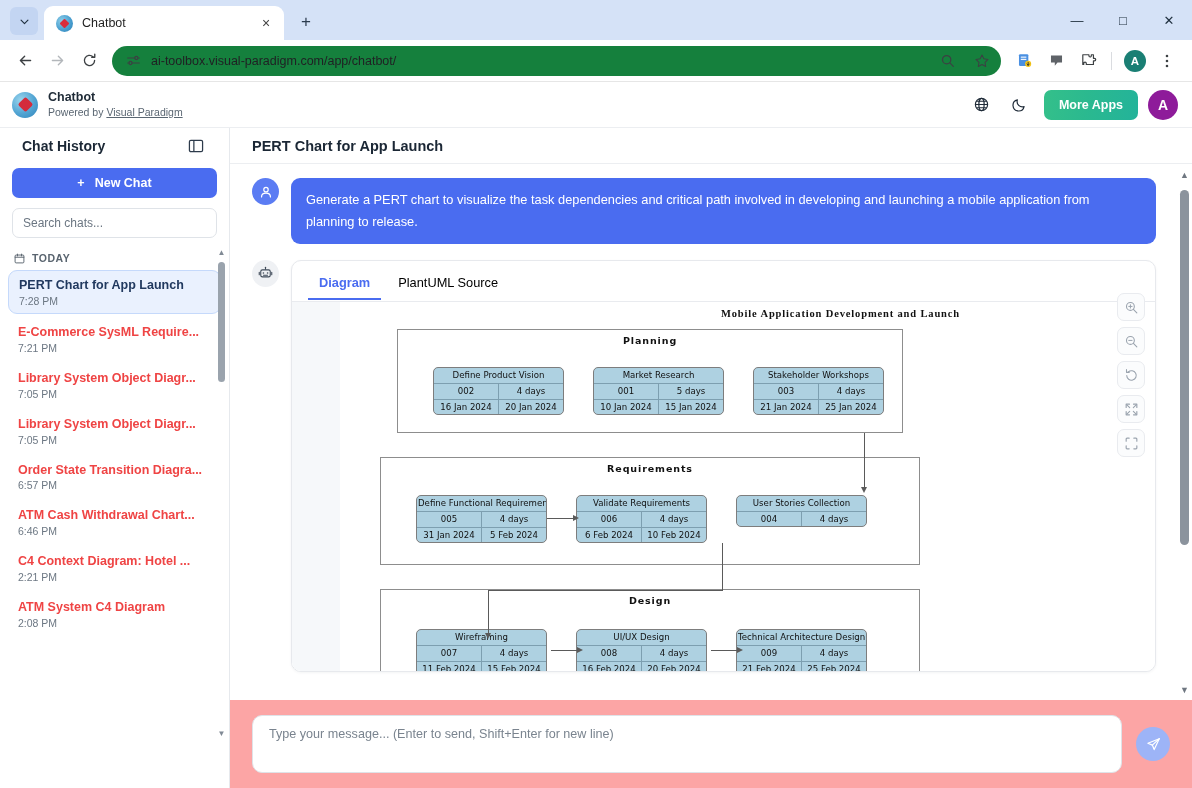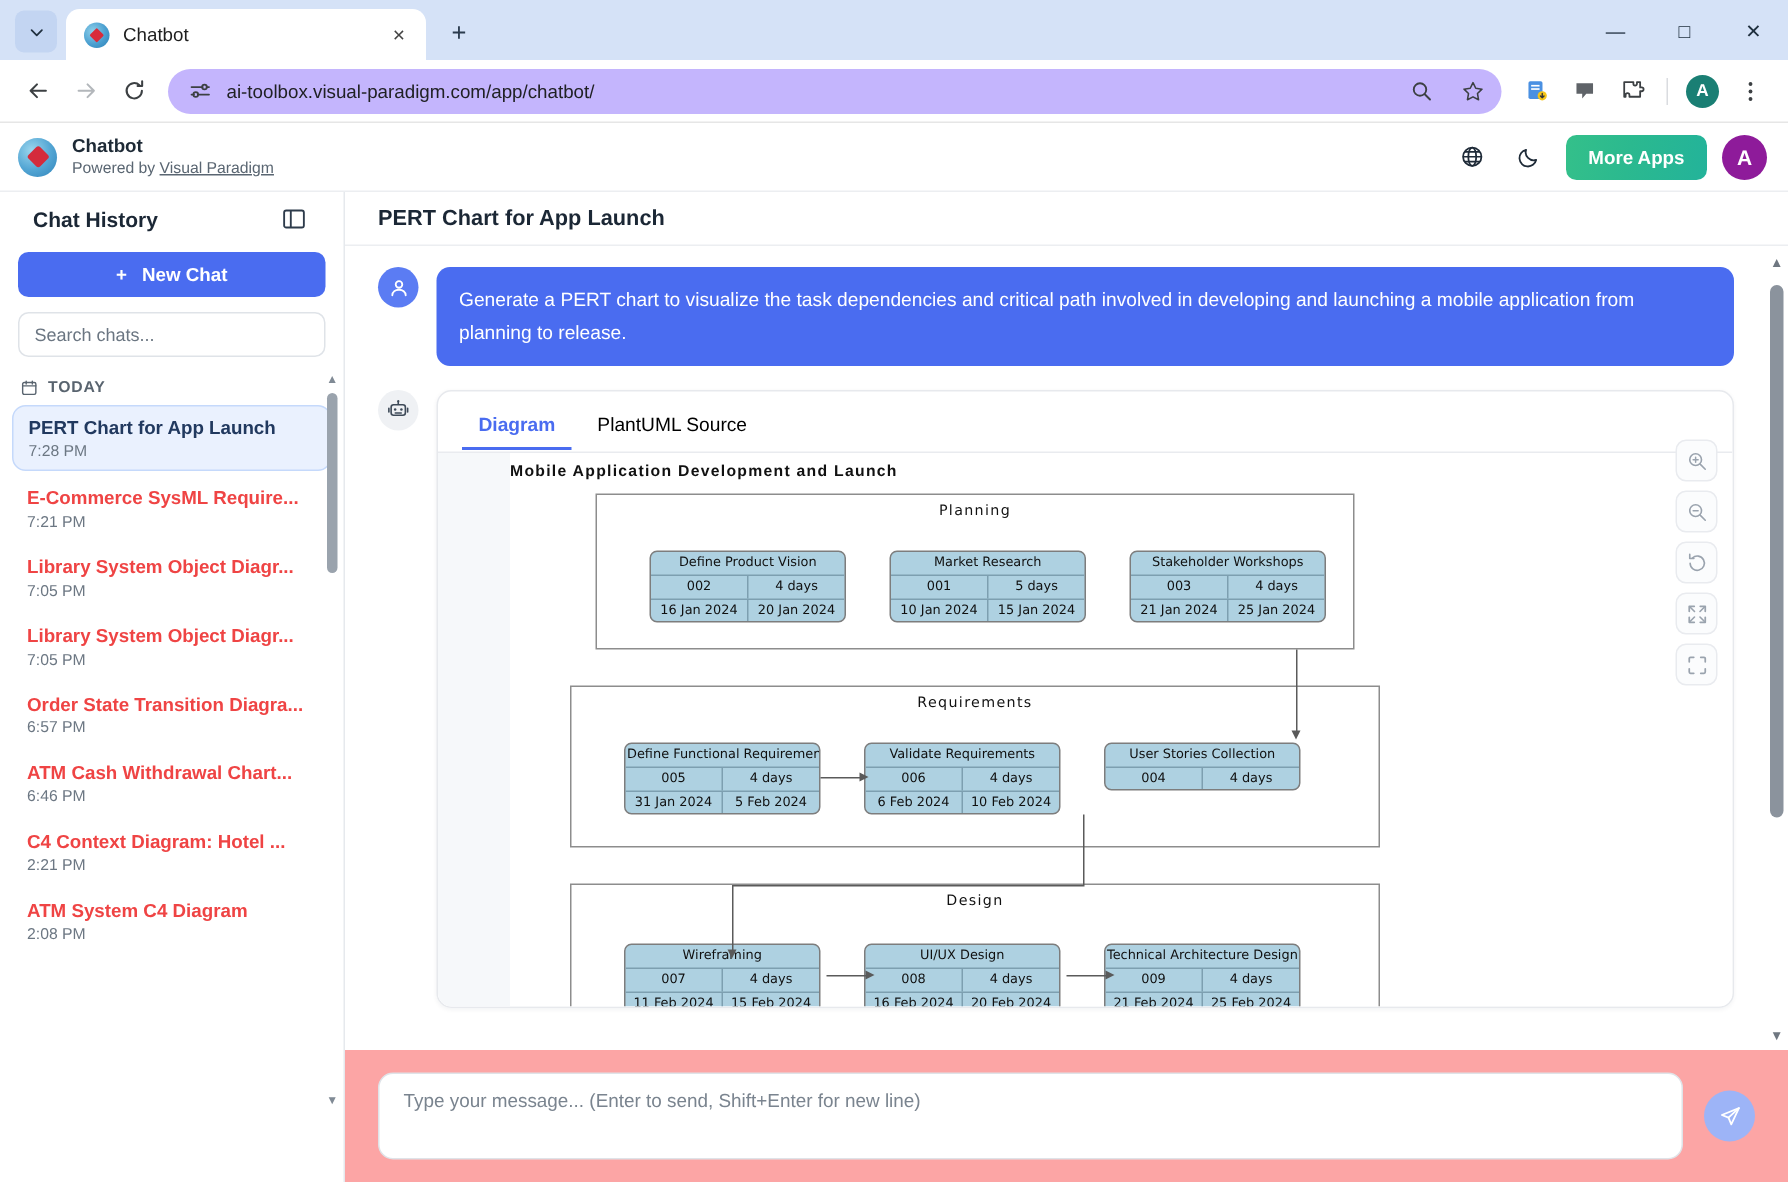--- a/index.html
+++ b/index.html
@@ -47,21 +47,21 @@
     justify-content:center; color: #20303f; font-size: 13px; }
 
   .browser-toolbar {
     height: 42px; background: #ffffff; display: flex; align-items: center;
     padding: 0 10px; gap: 2px; border-bottom: 1px solid #e6e6e6;
   }
   .tb-ico { width: 30px; height: 30px; display:flex; align-items:center;
     justify-content:center; border-radius:50%; color:#444b52; }
   .tb-ico svg { display: block; }
   .omnibox {
-    flex: 1; height: 30px; background: #c4b5fd; border-radius: 16px; margin: 0 6px;
+    flex: 1; height: 30px; background: #15803d; border-radius: 16px; margin: 0 6px;
     display: flex; align-items: center; padding: 0 6px 0 12px; gap: 9px;
   }
   .omni-url { flex: 1; font-size: 12.5px; color: #202124; white-space: nowrap; overflow: hidden; }
   .omni-act { width: 26px; height: 26px; display:flex; align-items:center; justify-content:center; border-radius:50%; color:#3c4043; }
   .tb-div { width: 1px; height: 18px; background: #dadce0; margin: 0 6px; }
   .tb-avatar { width: 22px; height: 22px; border-radius: 50%; background: #1a7f74;
     color:#fff; font-size: 11.5px; display:flex; align-items:center; justify-content:center; font-weight:600; }
 
   
   .app-header {
@@ -168,25 +168,25 @@
   
   .composer { height: 88px; display: flex; align-items: center; gap: 14px;
     padding: 0 22px 0 22px; background: #fca5a5; }
   .composer-box { flex: 1; height: 58px; border: 1px solid #dfe3e8; border-radius: 10px;
     display: flex; align-items: flex-start; padding: 11px 16px; background: #fff; }
   .composer-ph { font-size: 12.6px; color: #7a848f; font-family: inherit; }
   .send-btn { width: 34px; height: 34px; border-radius: 50%; background: #9db4f7;
     display: flex; align-items: center; justify-content: center; color: #fff; cursor: pointer; flex: 0 0 auto; }
 
   
-  .d-title { text-align: left; font-size: 10.5px; font-weight: 700; color: #111;
-    letter-spacing: .85px; font-family: Liberation Sans, sans-serif; }
+  .d-title { text-align: right; font-size: 10.5px; font-weight: 700; color: #111;
+    letter-spacing: .85px; font-family: Liberation Serif, serif; }
   .phase { position: absolute; border: 1px solid #8d8d8d; background: #fff; }
   .phase-lbl { position: absolute; top: 5px; left: 0; right: 0; text-align: center;
-    font-size: 9.5px; font-weight: 400; color: #111; letter-spacing: .9px;
+    font-size: 9.5px; font-weight: 700; color: #111; letter-spacing: .9px;
     font-family: "DejaVu Sans", sans-serif; }
   .node { position: absolute; border: 1px solid #7d7d7d; border-radius: 5px;
     background: #aed1e1; overflow: hidden; font-family: "DejaVu Sans", sans-serif; }
   .node .r { display: flex; border-bottom: 1px solid #7d9fb0; }
   .node .r:last-child { border-bottom: none; }
   .node .c { flex: 1; text-align: center; font-size: 8.6px; color: #101010;
     padding: 2px 1px 2.5px 1px; line-height: 1.25; white-space: nowrap; }
   .node .c + .c { border-left: 1px solid #7d9fb0; }
   .edge { position: absolute; background: #5a5a5a; }
   .arrow-d { position: absolute; width: 0; height: 0; border-left: 3.5px solid transparent;

